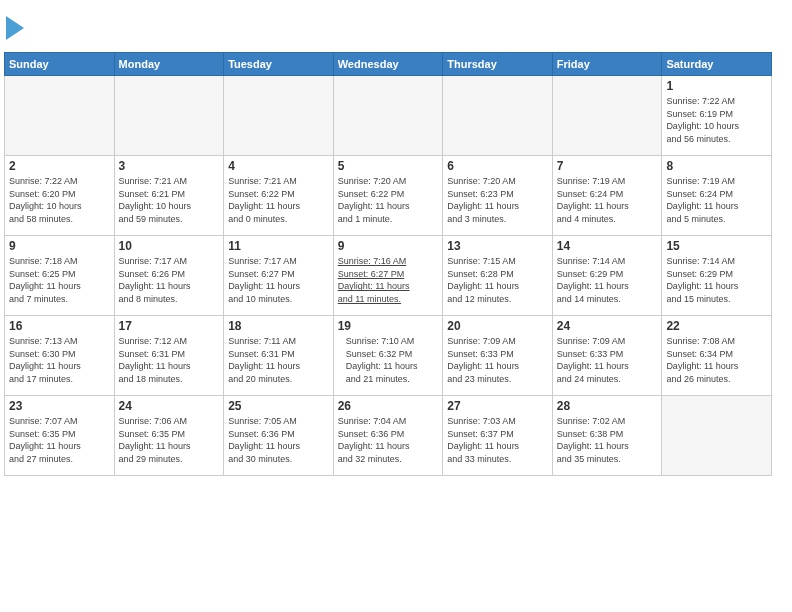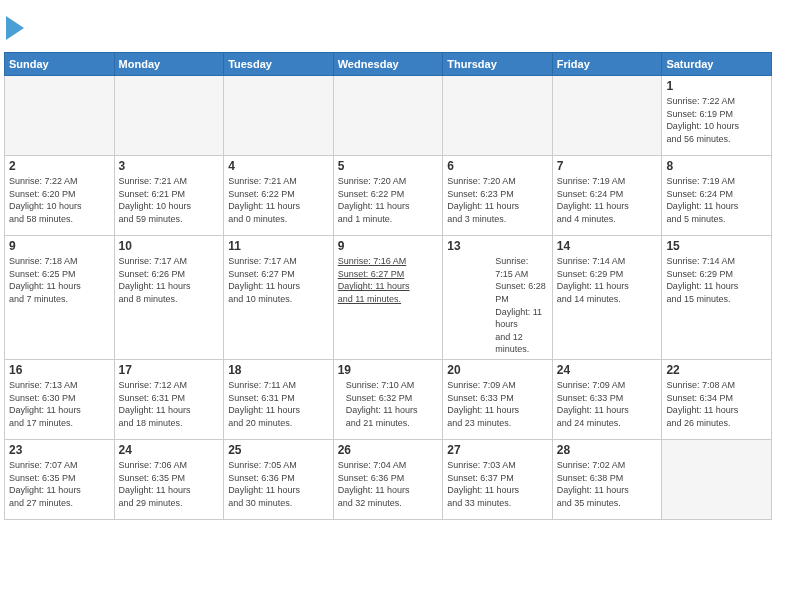--- a/index.html
+++ b/index.html
@@ -212,21 +212,21 @@
           </td>
           <td>
             <span class="day-num">9</span>
             <div class="day-info" style="white-space: pre-line; text-decoration: underline;">Sunrise: 7:16 AM
 Sunset: 6:27 PM
 Daylight: 11 hours
 and 11 minutes.</div>
           </td>
           <td>
             <span class="day-num">13</span>
-            <div class="day-info" style="white-space: pre-line; margin-left: 48px;">Sunrise: 7:15 AM
+            <div class="day-info" style="white-space: pre-line;">Sunrise: 7:15 AM
 Sunset: 6:28 PM
 Daylight: 11 hours
 and 12 minutes.</div>
           </td>
           <td>
             <span class="day-num">14</span>
             <div class="day-info" style="white-space: pre-line;">Sunrise: 7:14 AM
 Sunset: 6:29 PM
 Daylight: 11 hours
 and 14 minutes.</div>

